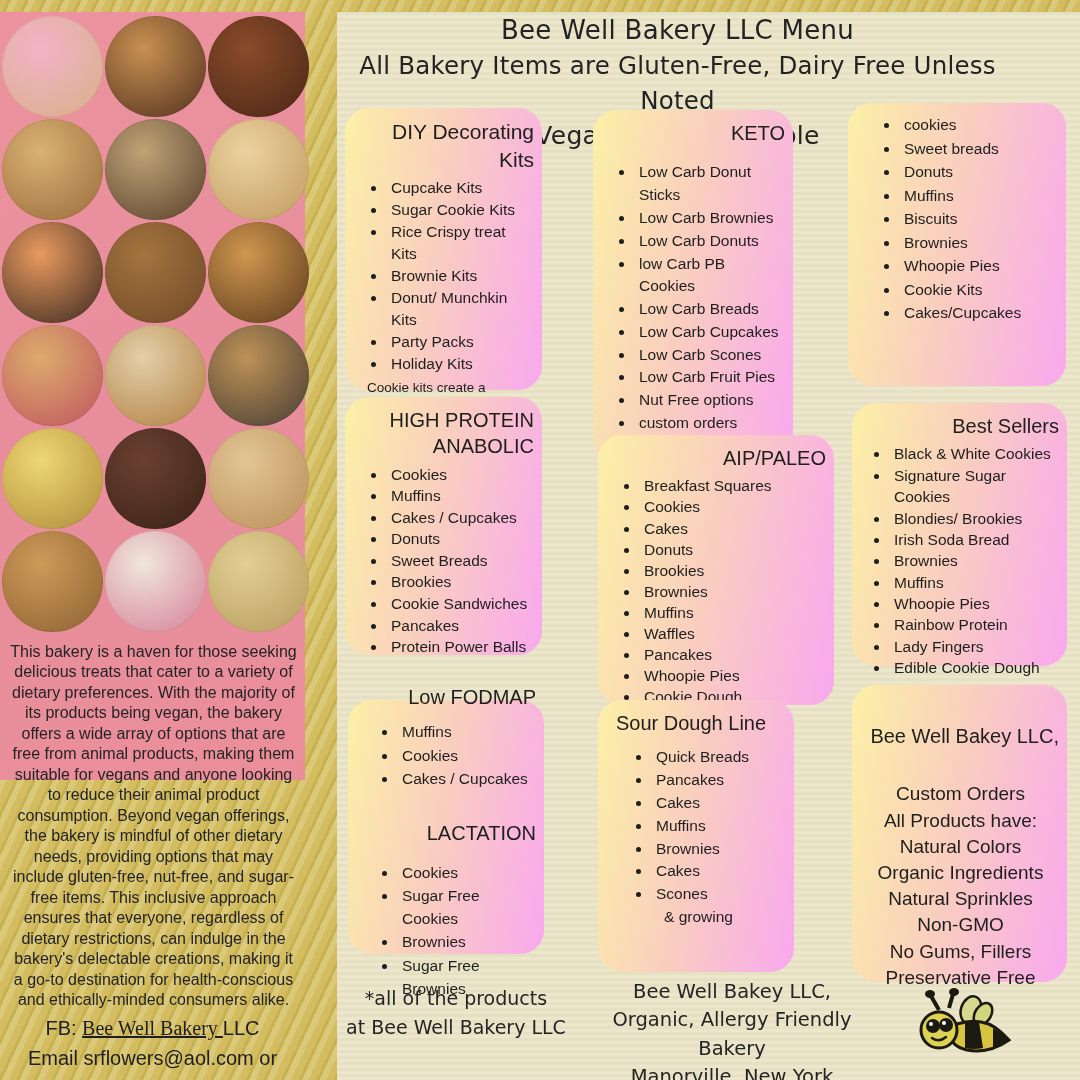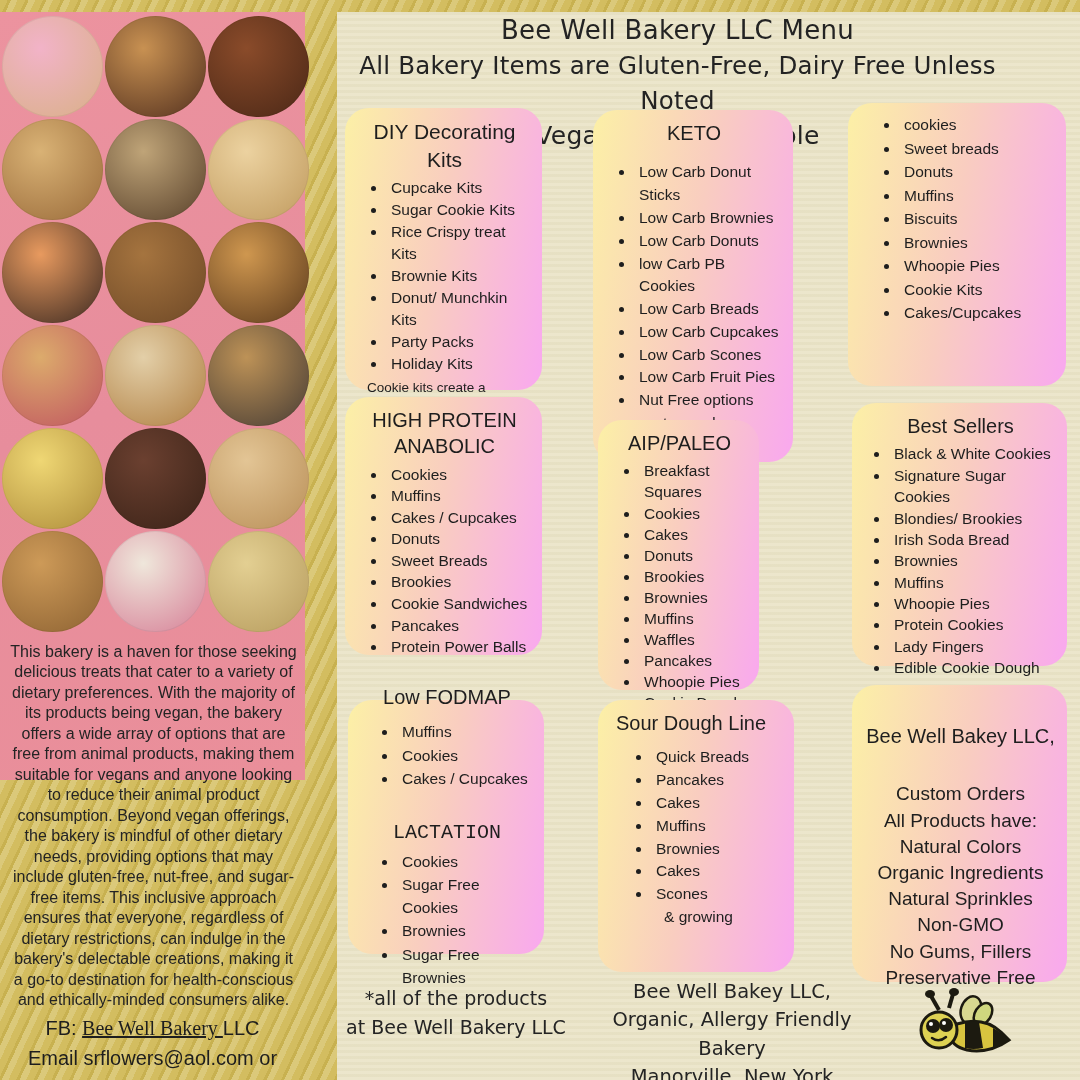--- a/index.html
+++ b/index.html
@@ -24,38 +24,38 @@
     background:
       repeating-linear-gradient(0deg,rgba(255,255,255,.05) 0 3px,rgba(120,110,60,.04) 3px 6px),
       #ebe5c9;}
   .title-block{position:absolute;left:337px;top:14px;width:681px;text-align:center;color:#232323;}
   .title-block .t1{font-size:26px;line-height:1.3;font-family:"DejaVu Sans",sans-serif;letter-spacing:.3px;}
   .title-block .t2{font-size:24.5px;line-height:1.45;font-family:"DejaVu Sans",sans-serif;letter-spacing:.2px;}
   .title-block .t3{font-size:25px;line-height:1.35;font-family:"DejaVu Sans",sans-serif;letter-spacing:.3px;}
   
   .card{position:absolute;border-radius:24px;box-sizing:border-box;padding:10px 8px 8px 10px;
     background:linear-gradient(100deg,#fcf0a6 0%,#f9cdc0 48%,#f9a8ef 100%);color:#1e1e1e;}
-  .card-title{text-align:center;font-size:20px;line-height:1.32;margin-bottom:4px;}
+  .card-title{text-align:right;font-size:20px;line-height:1.32;margin-bottom:4px;}
   .card-list{margin:0;padding-left:32px;font-size:15.5px;line-height:1.42;}
   .card-list li{padding-left:4px;}
   .card-note{font-size:13.5px;line-height:1.33;padding:4px 4px 0 12px;}
   .card-extra{font-size:15.5px;line-height:1.45;padding-left:56px;}
   .card-lines{text-align:center;font-size:19px;line-height:1.38;margin-top:32px;}
   .c1 .card-title{font-size:21px;}
   .c2 .card-title{margin-bottom:15px;}
   .c2 .card-list{line-height:1.47;}
   .c3 .card-title{margin-top:8px;margin-bottom:18px;}
   .c3 .card-list{line-height:1.52;padding-left:42px;}
   .c4 .card-list{line-height:1.39;}
   .c5 .card-list{line-height:1.36;}
   .c6 .card-list{line-height:1.38;padding-left:28px;}
   .c7 .card-section:first-child .card-title{margin-top:-26px;margin-bottom:10px;}
   .c7 .card-list{line-height:1.5;padding-left:40px;}
   .c7 .card-section + .card-section{margin-top:30px;}
-  .c7 .card-section + .card-section .card-title{margin-bottom:3px;font-family:Liberation Mono, monospace;}
+  .c7 .card-section + .card-section .card-title{margin-bottom:14px;}
   .c8 .card-title{text-align:left;padding-left:8px;margin-bottom:10px;}
   .c8 .card-list{line-height:1.47;padding-left:44px;}
   .c9 .card-title{margin-top:28px;}
   
   .footer-left{position:absolute;left:343px;top:984px;width:226px;text-align:center;
     font-size:19px;line-height:1.55;color:#242424;font-family:"DejaVu Sans",sans-serif;}
   .footer-center{position:absolute;left:578px;top:978px;width:308px;text-align:center;
     font-size:19.5px;line-height:1.45;color:#242424;font-family:"DejaVu Sans",sans-serif;}
   .bee{position:absolute;left:905px;top:988px;width:108px;height:78px;}
 </style>
@@ -162,21 +162,21 @@
           <li>Cakes / Cupcakes</li>
           <li>Donuts</li>
           <li>Sweet Breads</li>
           <li>Brookies</li>
           <li>Cookie Sandwiches</li>
           <li>Pancakes</li>
           <li>Protein Power Balls</li>
         </ul>
       </div>
     </div>
-  <div class="card c5" style="left:598px;top:420px;width:161px;height:270px;">
+  <div class="card c5" style="left:598px;top:435px;width:236px;height:270px;">
       <div class="card-section">
         <div class="card-title">
           <div>AIP/PALEO</div>
         </div>
         <ul class="card-list">
           <li>Breakfast Squares</li>
           <li>Cookies</li>
           <li>Cakes</li>
           <li>Donuts</li>
           <li>Brookies</li>
@@ -195,21 +195,21 @@
           <div>Best Sellers</div>
         </div>
         <ul class="card-list">
           <li>Black &amp; White Cookies</li>
           <li>Signature Sugar Cookies</li>
           <li>Blondies/ Brookies</li>
           <li>Irish Soda Bread</li>
           <li>Brownies</li>
           <li>Muffins</li>
           <li>Whoopie Pies</li>
-          <li>Protein Cookies</li>
+          <li>Rainbow Protein</li>
           <li>Lady Fingers</li>
           <li>Edible Cookie Dough</li>
         </ul>
       </div>
     </div>
   <div class="card c7" style="left:348px;top:700px;width:196px;height:254px;">
       <div class="card-section">
         <div class="card-title">
           <div>Low FODMAP</div>
         </div>

